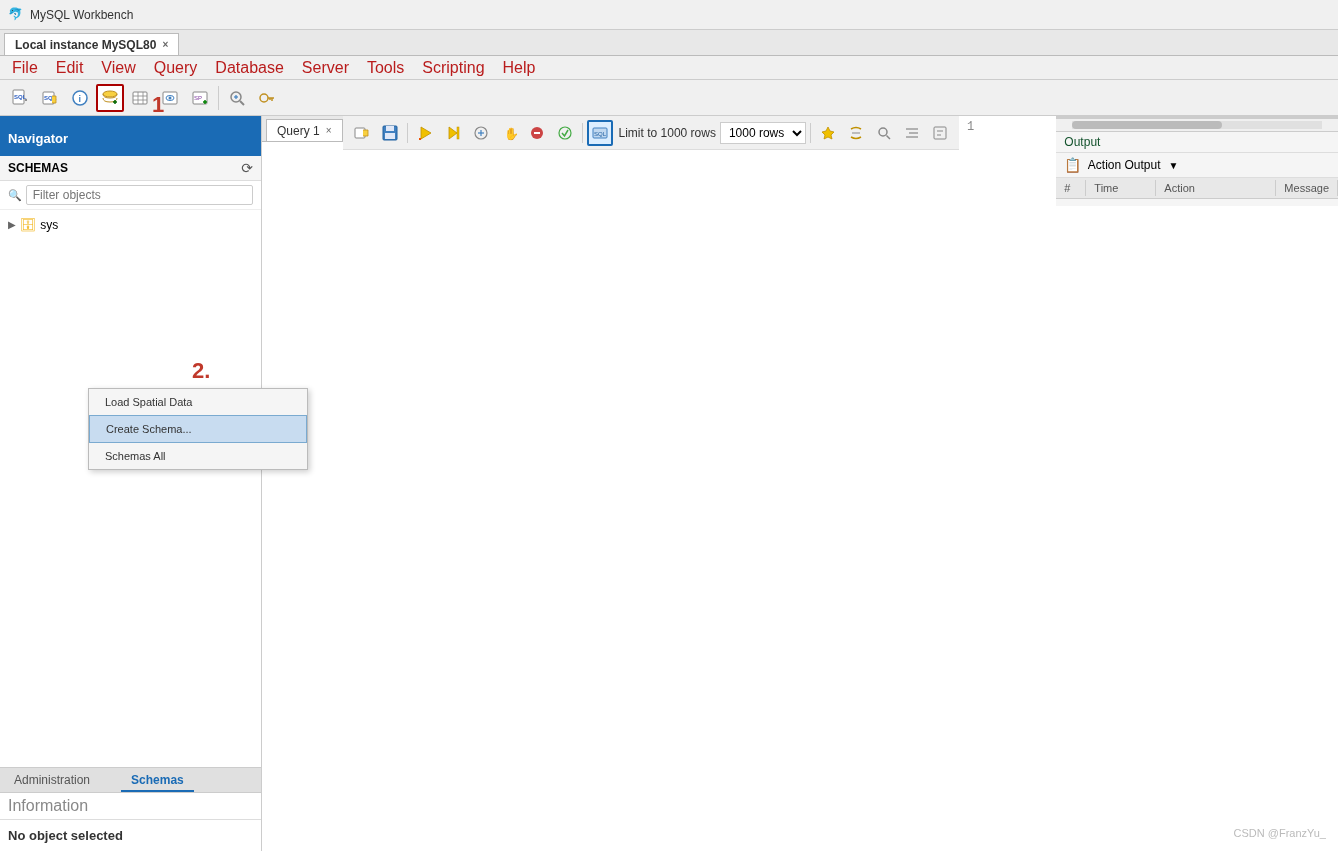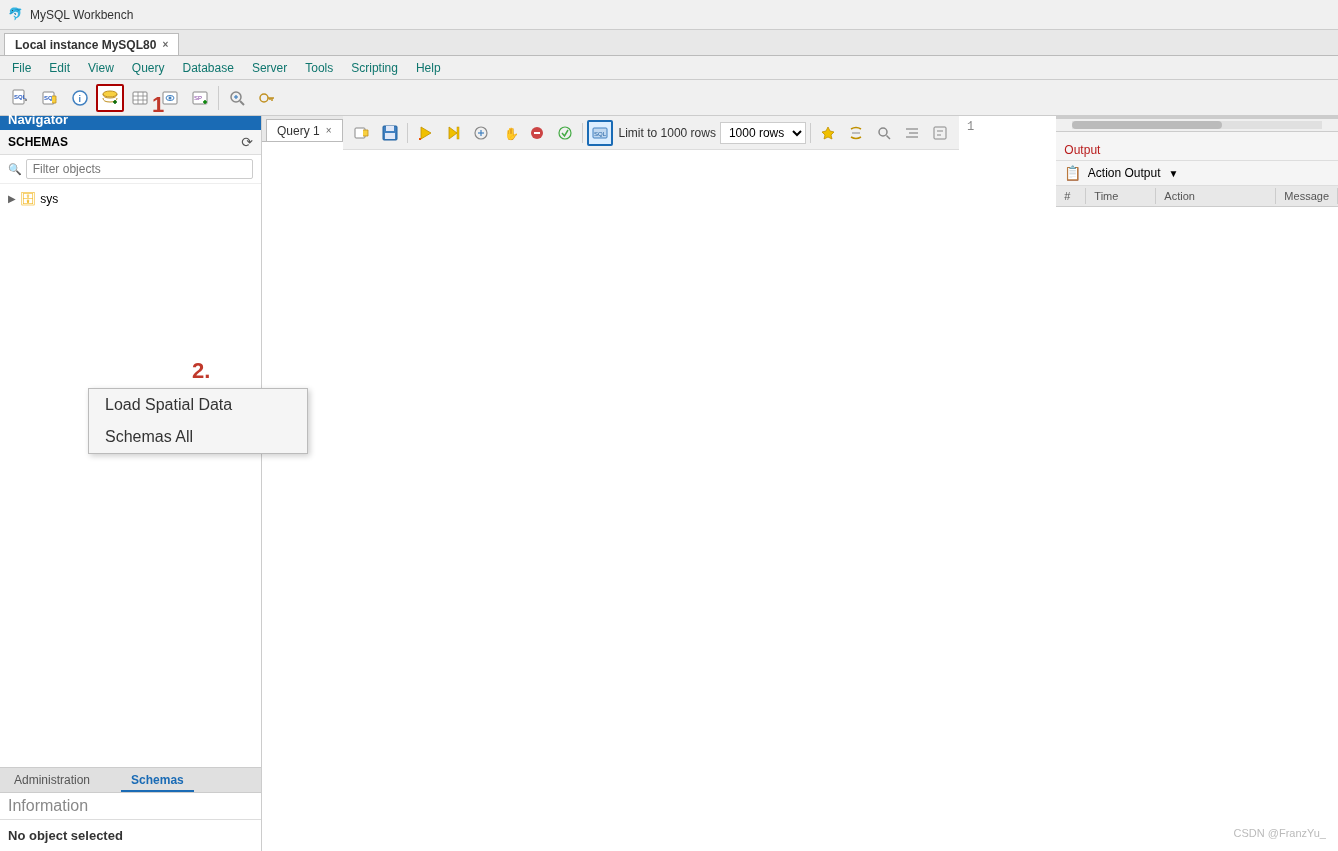--- a/index.html
+++ b/index.html
@@ -47,22 +47,22 @@
       background: #f0f0f0;
       height: 24px;
       display: flex;
       align-items: center;
       padding: 0 4px;
       border-bottom: 1px solid #ccc;
       gap: 2px;
     }
     .menu-item {
       padding: 2px 8px;
-      font-size: 12px;
-      color: #0f766e;
+      font-size: 16px;
+      color: #b91c1c;
       cursor: pointer;
     }
 
     
     .toolbar {
       background: #f0f0f0;
       height: 36px;
       display: flex;
       align-items: center;
       padding: 2px 6px;
@@ -99,26 +99,26 @@
       min-width: 262px;
       background: #fff;
       border-right: 1px solid #ccc;
       display: flex;
       flex-direction: column;
     }
 
     .navigator-header {
       background: #1a6bb5;
       color: #fff;
-      padding: 3px 8px;
+      padding: 15px 8px;
       font-size: 13px;
       font-weight: bold;
-      height: 14px;
-      display: flex;
-      align-items: flex-end;
+      height: 40px;
+      display: flex;
+      align-items: flex-start;
     }
 
     .schemas-header {
       display: flex;
       align-items: center;
       justify-content: space-between;
       padding: 4px 8px;
       background: #f5f5f5;
       border-bottom: 1px solid #ddd;
     }
@@ -162,21 +162,21 @@
       left: 88px;
       top: 272px;
       background: #f5f5f5;
       border: 1px solid #bbb;
       box-shadow: 2px 2px 6px rgba(0,0,0,0.2);
       width: 220px;
       z-index: 100;
     }
     .context-menu-item {
       padding: 7px 16px;
-      font-size: 16px;
+      font-size: 11px;
       cursor: pointer;
       color: #333;
     }
     .context-menu-item.highlighted {
       background: #c8dcf0;
       border: 1px solid #7aaad0;
     }
 
     
     .step-label {
@@ -305,24 +305,23 @@
       font-size: 12px;
     }
 
     
     .output-area {
       background: #f5f5f5;
       border-top: 2px solid #ccc;
     }
     .output-label {
       font-size: 12px;
-      color: #b91c1c;
+      color: #14532d;
       padding: 3px 8px;
       border-bottom: 1px solid #ddd;
-      margin-top: 8px;
     }
     .output-toolbar {
       display: flex;
       align-items: center;
       padding: 4px 8px;
       gap: 6px;
       background: #f5f5f5;
       border-bottom: 1px solid #ddd;
     }
     .output-icon { font-size: 14px; color: #555; }
@@ -485,20 +484,21 @@
         <span class="schema-arrow">▶</span>
         <span class="schema-db-icon">🗄</span>
         <span>sys</span>
       </div>
     </div>
 
     <div style="position:absolute; top:242px; left:192px; font-size:22px; font-weight:bold; color:#c0392b; z-index:5;">2.</div>
 
     <div class="context-menu">
       <div class="context-menu-item">Load Spatial Data</div>
+      <div class="context-menu-item highlighted">Create Schema...</div>
       <div class="context-menu-item">Schemas All</div>
     </div>
 
     <div style="margin-top:auto;">
       <div class="bottom-tabs">
         <div class="bottom-tab">Administration</div>
         <div class="bottom-tab active">Schemas</div>
       </div>
       <div class="info-section">Information</div>
       <div class="no-object">No object selected</div>

